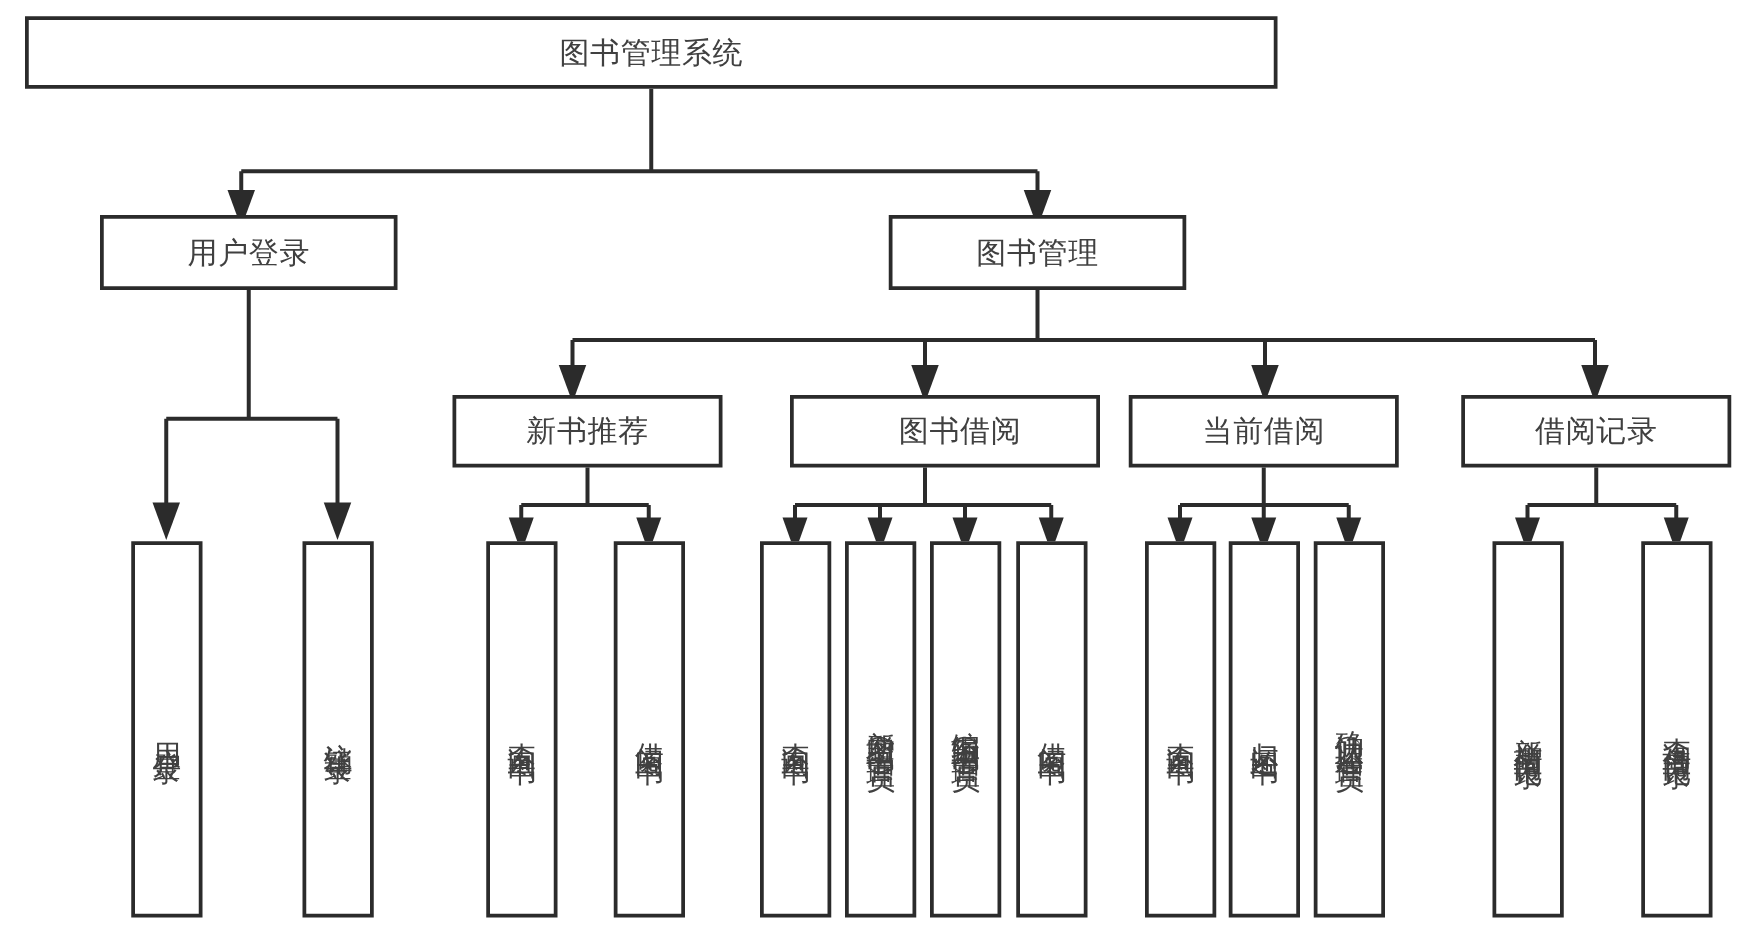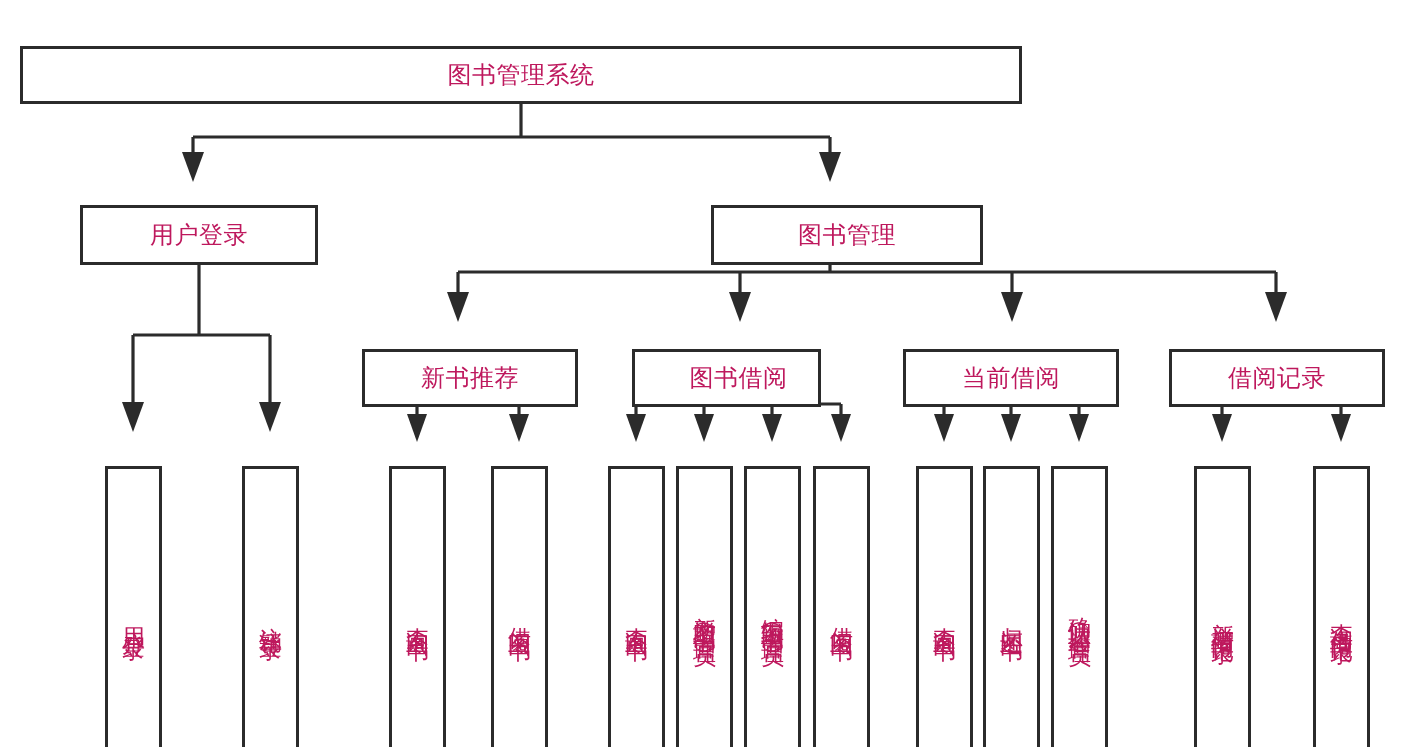--- a/index.html
+++ b/index.html
@@ -26,22 +26,21 @@
     pointer-events: none;
   }
   .node {
     position: absolute;
     box-sizing: border-box;
     background: #ffffff;
     border: 3px solid #2b2b2b;
     display: flex;
     align-items: center;
     justify-content: center;
-    color: #be185d;
-    margin-top: 33px;
+    color: #404040;
   }
   .node.h {
     font-size: 24px;
     letter-spacing: 0.5px;
   }
   .node.v {
     font-size: 23px;
   }
   .node.v .vtext {
     writing-mode: vertical-rl;
@@ -148,28 +147,28 @@
     </g>
   </svg>
 
   <div class="node h" style="left:20px; top:13px; width:1002px; height:58px;">
     <span class="label">图书管理系统</span>
   </div>
 
   <div class="node h" style="left:80px; top:172px; width:238px; height:60px;">
     <span class="label">用户登录</span>
   </div>
-  <div class="node h" style="left:711px; top:172px; width:272px; height:60px;">
+  <div class="node h" style="left:711px; top:172px; width:238px; height:60px;">
     <span class="label">图书管理</span>
   </div>
 
   <div class="node h" style="left:362px; top:316px; width:216px; height:58px;text-align:center;">
     <span class="label">新书推荐</span>
   </div>
-  <div class="node h" style="left:632px; top:316px; width:189px; height:58px;padding-left:24px;">
+  <div class="node h" style="left:632px; top:316px; width:248px; height:58px;padding-left:24px;">
     <span class="label">图书借阅</span>
   </div>
   <div class="node h" style="left:903px; top:316px; width:216px; height:58px;">
     <span class="label">当前借阅</span>
   </div>
   <div class="node h" style="left:1169px; top:316px; width:216px; height:58px;">
     <span class="label">借阅记录</span>
   </div>
 
   <div class="node v" style="left:105px; top:433px; width:57px; height:301px;">

